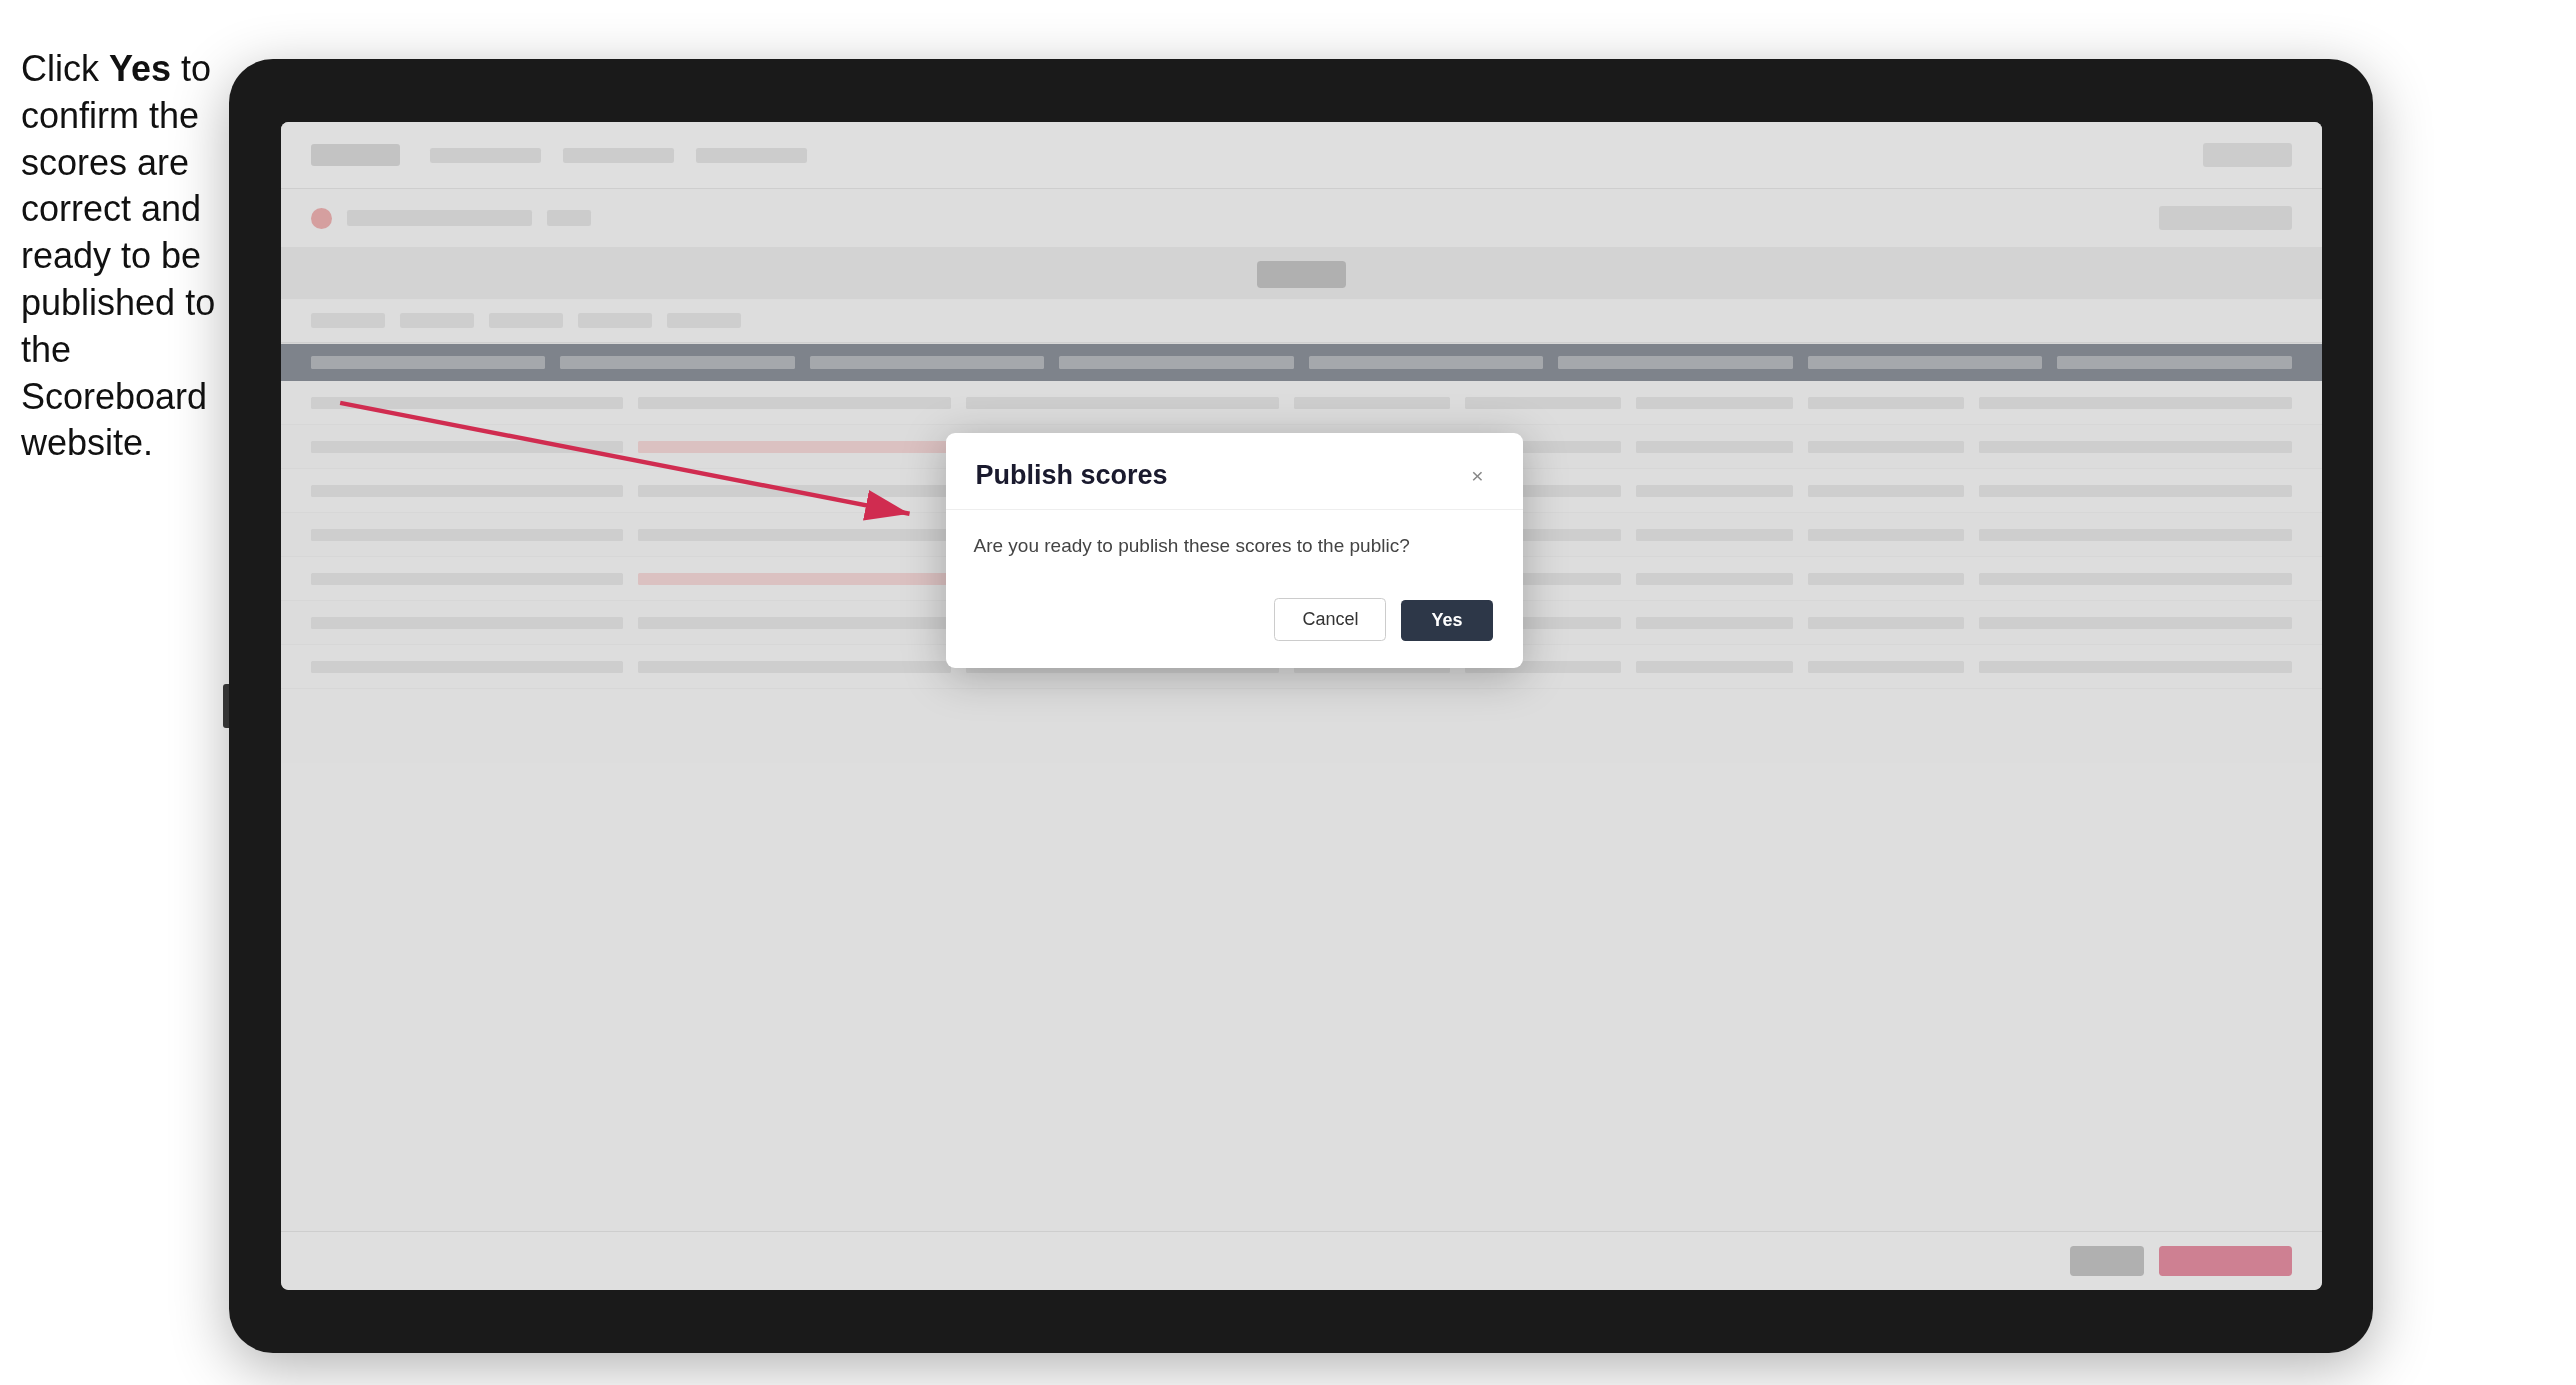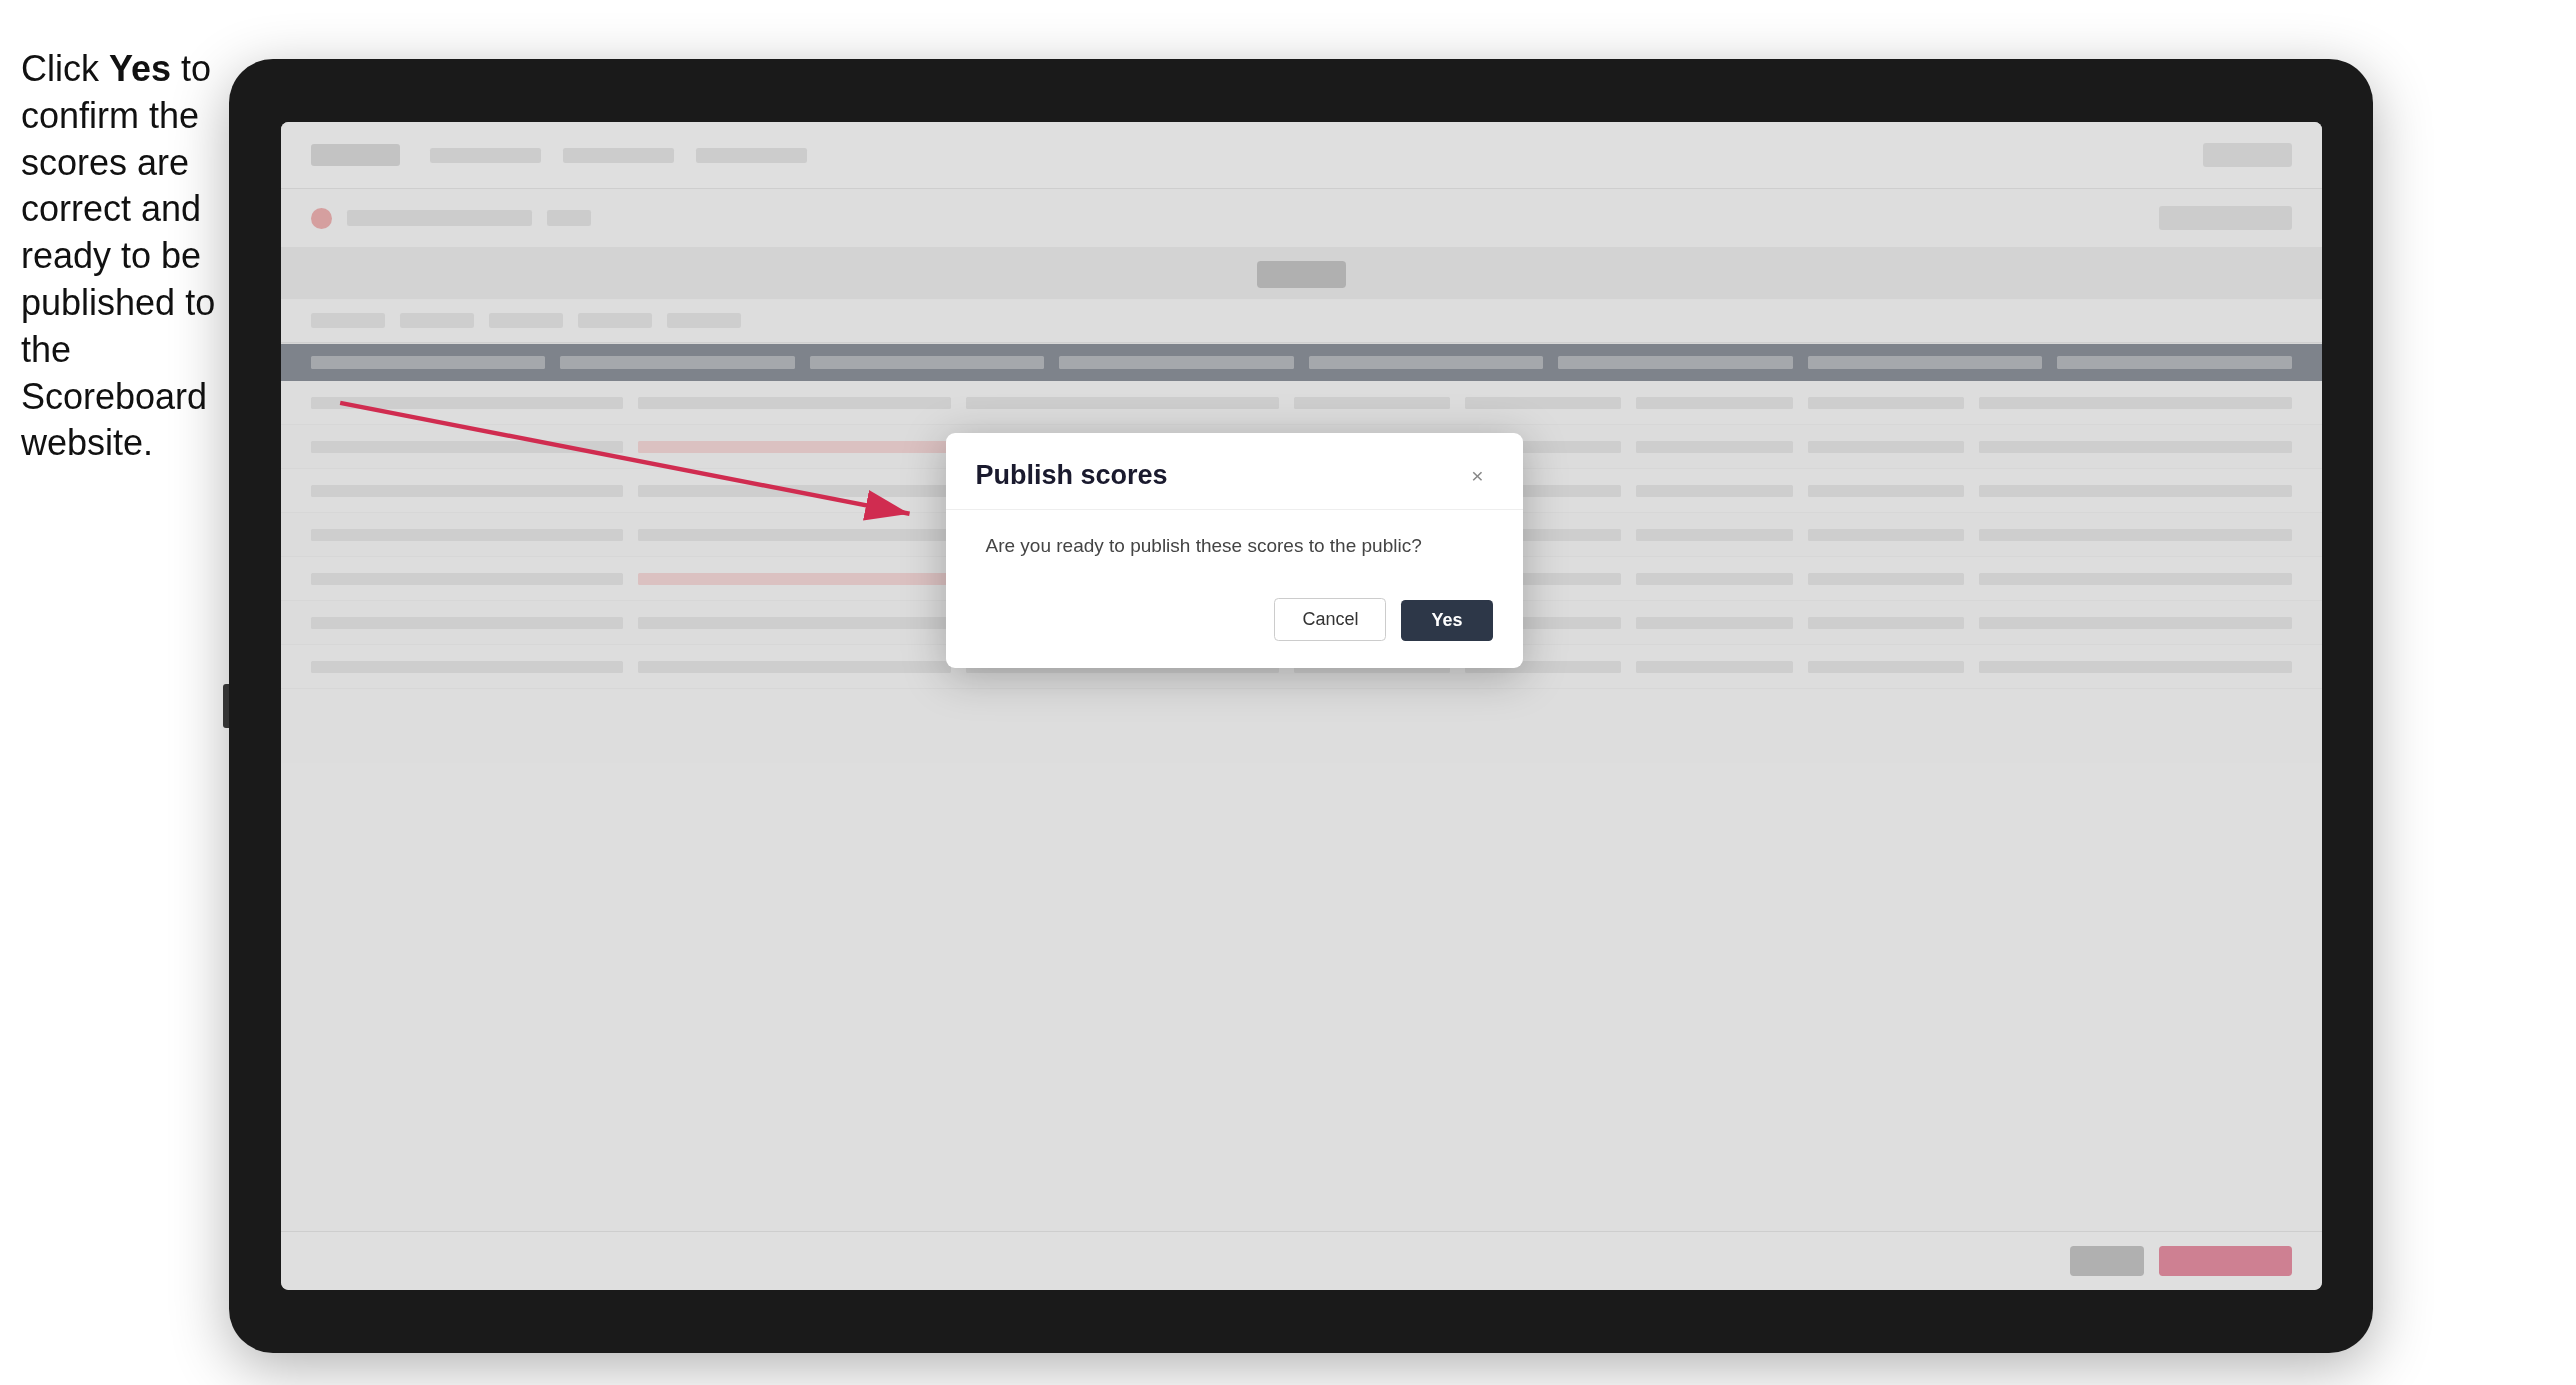--- a/index.html
+++ b/index.html
@@ -316,21 +316,21 @@
       display: flex;
       align-items: center;
       justify-content: center;
       cursor: pointer;
       color: #888;
       font-size: 21px;
       border-radius: 3px;
     }
 
     .modal-body {
-      padding: 22px 40px;
+      padding: 22px 28px;
     }
 
     .modal-message {
       font-size: 19px;
       color: #444;
       line-height: 1.5;
     }
 
     .modal-footer {
       display: flex;

